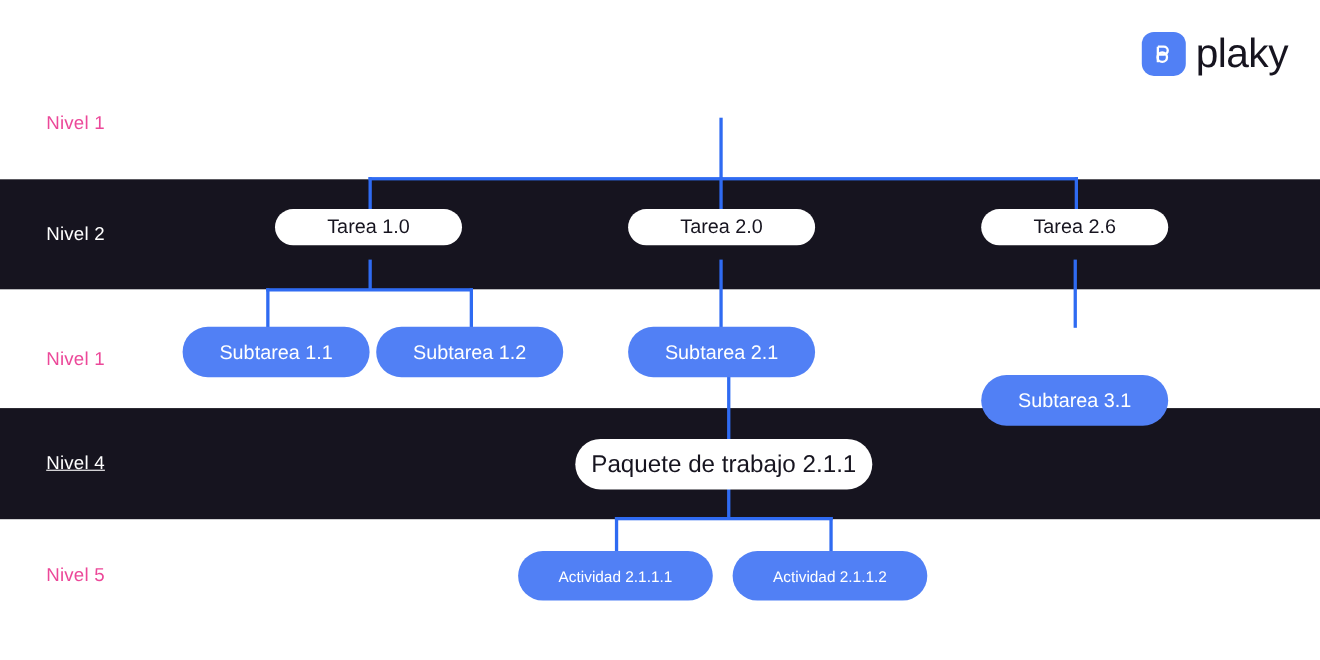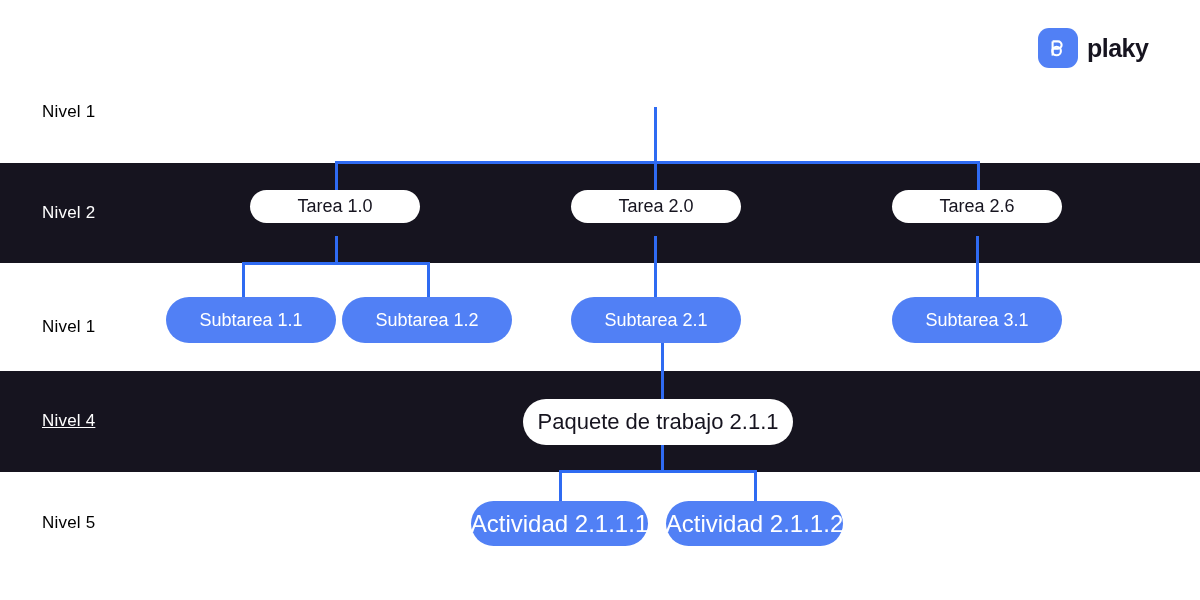--- a/index.html
+++ b/index.html
@@ -25,21 +25,21 @@
   }
   .band-l2 { top: 163px; height: 100px; }
   .band-l4 { top: 371px; height: 101px; }
 
   
   .level-label {
     position: absolute;
     left: 42px;
     font-size: 17px;
     letter-spacing: 0.2px;
-    color: #000000;
+    color: #ec4899;
     white-space: nowrap;
   }
   .level-label.on-dark { color: #ffffff; }
 
   
   .line {
     position: absolute;
     background: #2f6bf2;
   }
   .line.v { width: 3px; }
@@ -81,32 +81,32 @@
   .n-t3 { left: 892px; }
 
   .n-l3 {
     top: 297px;
     width: 170px; height: 46px;
     font-size: 18px;
   }
   .n-s11 { left: 166px; }
   .n-s12 { left: 342px; }
   .n-s21 { left: 571px; }
-  .n-s31 { left: 892px; }
+  .n-s31 { left: 892px; margin-top: 44px; }
 
   .n-pkg {
     left: 523px; top: 399px;
     width: 270px; height: 46px;
     font-size: 22px;
   }
 
   .n-l5 {
     top: 501px;
     width: 177px; height: 45px;
-    font-size: 24px;
+    font-size: 14px;
   }
   .n-a1 { left: 471px; }
   .n-a2 { left: 666px; }
 
   
   .brand {
     position: absolute;
     left: 1038px;
     top: 28px;
     display: flex;
@@ -116,24 +116,24 @@
   .brand-mark {
     width: 40px;
     height: 40px;
     border-radius: 11px;
     background: #5180f5;
     display: flex;
     align-items: center;
     justify-content: center;
   }
   .brand-name {
-    font-size: 25px;
+    font-size: 37px;
     color: #16141f;
     letter-spacing: -0.5px;
-    font-weight: 700;
+    font-weight: 400;
   }
 </style>
 </head>
 <body>
 
 <div id="canvas">
 
   <div class="band band-l2"></div>
   <div class="band band-l4"></div>
 

